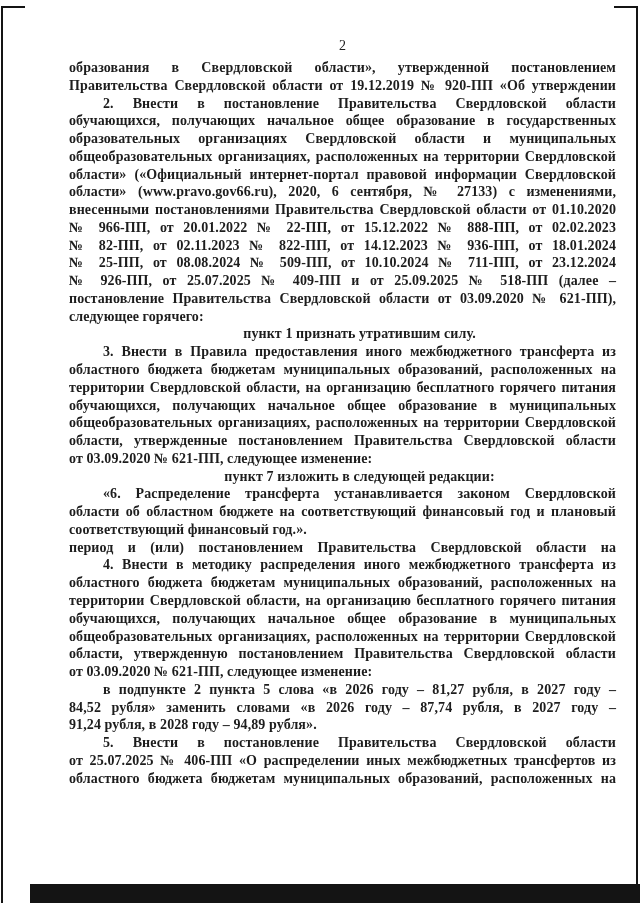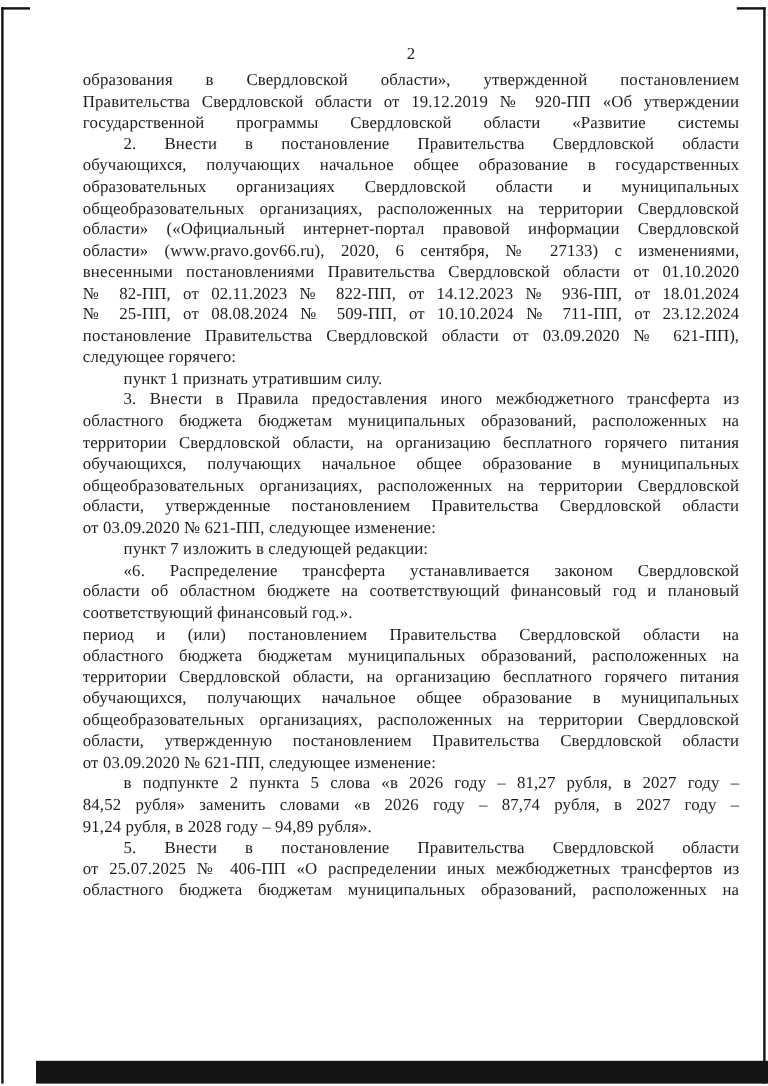--- a/index.html
+++ b/index.html
@@ -30,27 +30,29 @@
     top: 59px;
     left: 69px;
     width: 547px;
   }
   .line {
     font-size: 14px;
     line-height: 17.78px;
     height: 17.78px;
     text-align: left;
     letter-spacing: 0.1px;
+    font-weight: bold;
   }
   .line.justify {
     text-align: justify;
     text-align-last: justify;
   }
   .line.indent {
     padding-left: 34px;
+    text-align: center;
   }
   
   .scan {
     position: absolute;
     background: var(--scan, #141414);
   }
   .scan-left   { left: 1px;   top: 6px;   width: 2px;   height: 897px; }
   .scan-right  { left: 636px; top: 6px;   width: 2px;   height: 897px; }
   .scan-bottom { left: 30px;  top: 884px; width: 610px; height: 19px; }
   .scan-tl     { left: 1px;   top: 6px;   width: 24px;  height: 2px; }
@@ -58,45 +60,47 @@
 </style>
 </head>
 <body>
 
 <div class="page" style="--ink: #1d1d1d; --paper: #ffffff; --scan: #141414;">
   <div class="page-number">2</div>
 
   <div class="doc-body">
       <div class="line justify">образования в Свердловской области», утвержденной постановлением</div>
       <div class="line justify">Правительства Свердловской области от 19.12.2019 № 920-ПП «Об утверждении</div>
-      <div class="line justify">государственной программы Свердловской области «Развитие системы</div>
       <div class="line justify indent">2. Внести в постановление Правительства Свердловской области</div>
       <div class="line justify">обучающихся, получающих начальное общее образование в государственных</div>
       <div class="line justify">образовательных организациях Свердловской области и муниципальных</div>
       <div class="line justify">общеобразовательных организациях, расположенных на территории Свердловской</div>
       <div class="line justify">области» («Официальный интернет-портал правовой информации Свердловской</div>
       <div class="line justify">области» (www.pravo.gov66.ru), 2020, 6 сентября, № 27133) с изменениями,</div>
       <div class="line justify">внесенными постановлениями Правительства Свердловской области от 01.10.2020</div>
+      <div class="line justify">№ 966-ПП, от 20.01.2022 № 22-ПП, от 15.12.2022 № 888-ПП, от 02.02.2023</div>
       <div class="line justify">№ 82-ПП, от 02.11.2023 № 822-ПП, от 14.12.2023 № 936-ПП, от 18.01.2024</div>
       <div class="line justify">№ 25-ПП, от 08.08.2024 № 509-ПП, от 10.10.2024 № 711-ПП, от 23.12.2024</div>
+      <div class="line justify">№ 926-ПП, от 25.07.2025 № 409-ПП и от 25.09.2025 № 518-ПП (далее –</div>
       <div class="line justify">постановление Правительства Свердловской области от 03.09.2020 № 621-ПП),</div>
       <div class="line">следующее горячего:</div>
       <div class="line indent">пункт 1 признать утратившим силу.</div>
       <div class="line justify indent">3. Внести в Правила предоставления иного межбюджетного трансферта из</div>
       <div class="line justify">областного бюджета бюджетам муниципальных образований, расположенных на</div>
       <div class="line justify">территории Свердловской области, на организацию бесплатного горячего питания</div>
       <div class="line justify">обучающихся, получающих начальное общее образование в муниципальных</div>
       <div class="line justify">общеобразовательных организациях, расположенных на территории Свердловской</div>
       <div class="line justify">области, утвержденные постановлением Правительства Свердловской области</div>
       <div class="line">от 03.09.2020 № 621-ПП, следующее изменение:</div>
       <div class="line indent">пункт 7 изложить в следующей редакции:</div>
       <div class="line justify indent">«6. Распределение трансферта устанавливается законом Свердловской</div>
       <div class="line justify">области об областном бюджете на соответствующий финансовый год и плановый</div>
       <div class="line">соответствующий финансовый год.».</div>
       <div class="line justify">период и (или) постановлением Правительства Свердловской области на</div>
+      <div class="line justify indent">4. Внести в методику распределения иного межбюджетного трансферта из</div>
       <div class="line justify">областного бюджета бюджетам муниципальных образований, расположенных на</div>
       <div class="line justify">территории Свердловской области, на организацию бесплатного горячего питания</div>
       <div class="line justify">обучающихся, получающих начальное общее образование в муниципальных</div>
       <div class="line justify">общеобразовательных организациях, расположенных на территории Свердловской</div>
       <div class="line justify">области, утвержденную постановлением Правительства Свердловской области</div>
       <div class="line">от 03.09.2020 № 621-ПП, следующее изменение:</div>
       <div class="line justify indent">в подпункте 2 пункта 5 слова «в 2026 году – 81,27 рубля, в 2027 году –</div>
       <div class="line justify">84,52 рубля» заменить словами «в 2026 году – 87,74 рубля, в 2027 году –</div>
       <div class="line">91,24 рубля, в 2028 году – 94,89 рубля».</div>
       <div class="line justify indent">5. Внести в постановление Правительства Свердловской области</div>

